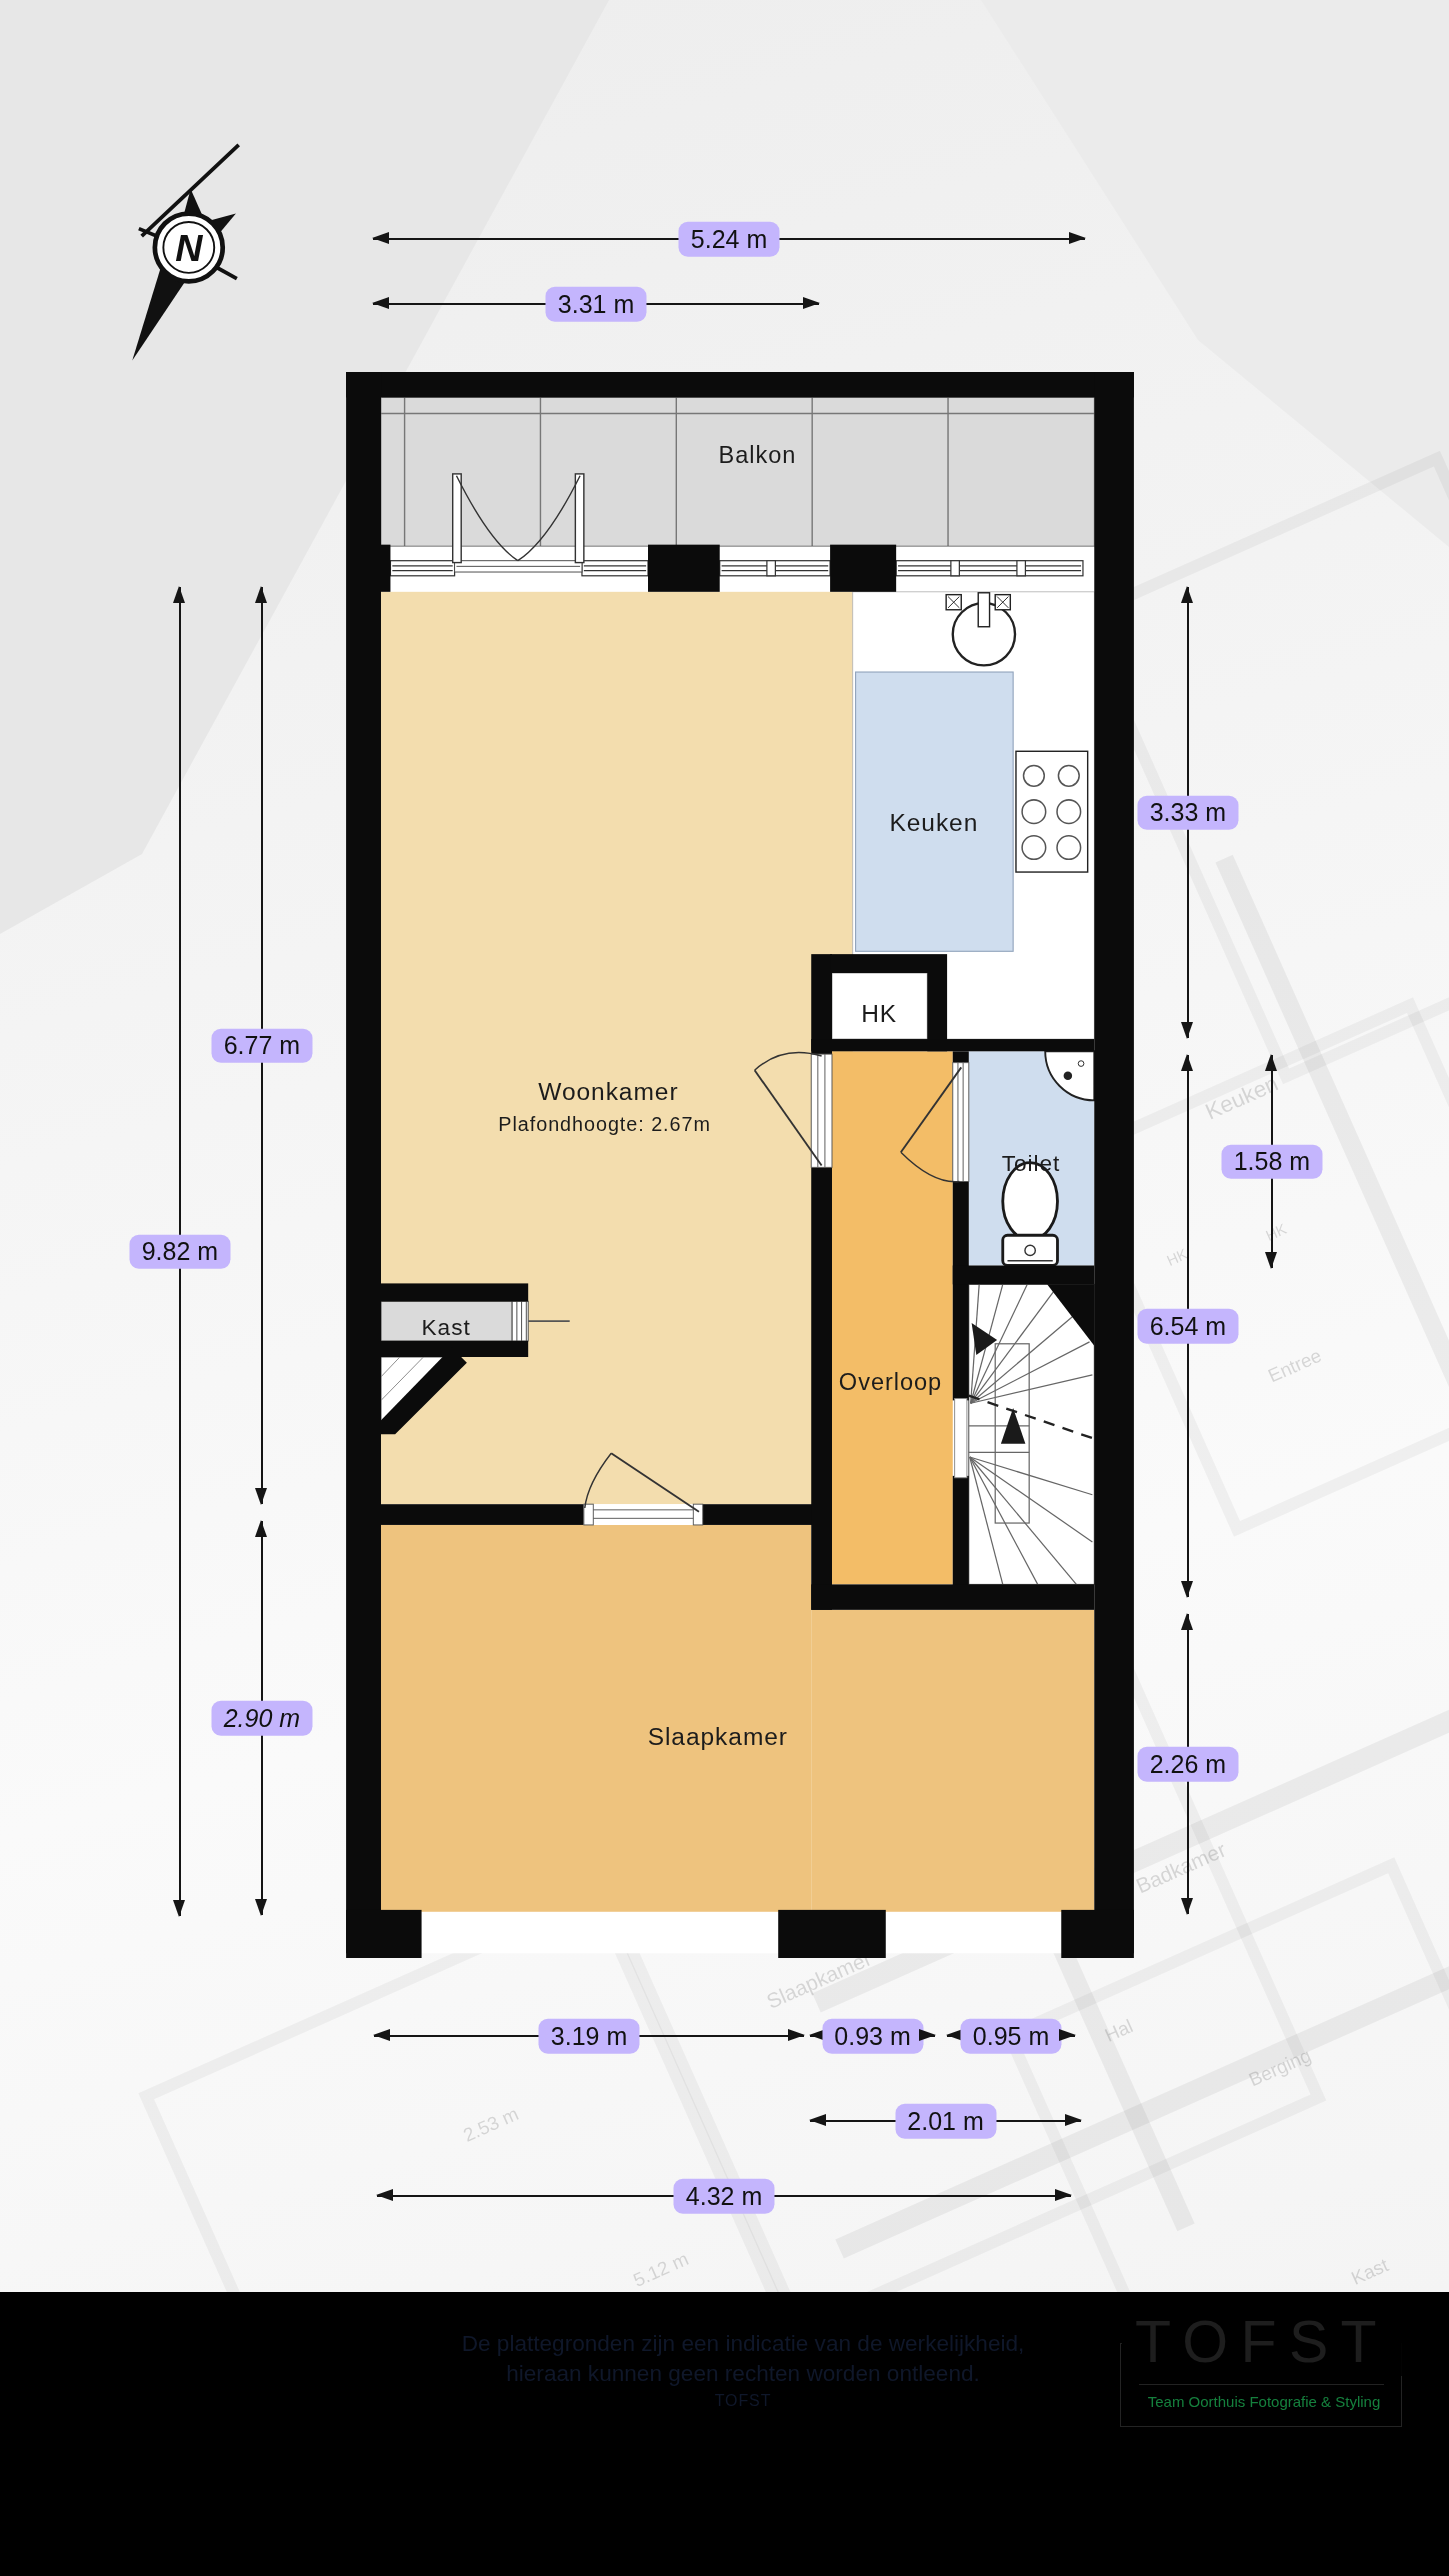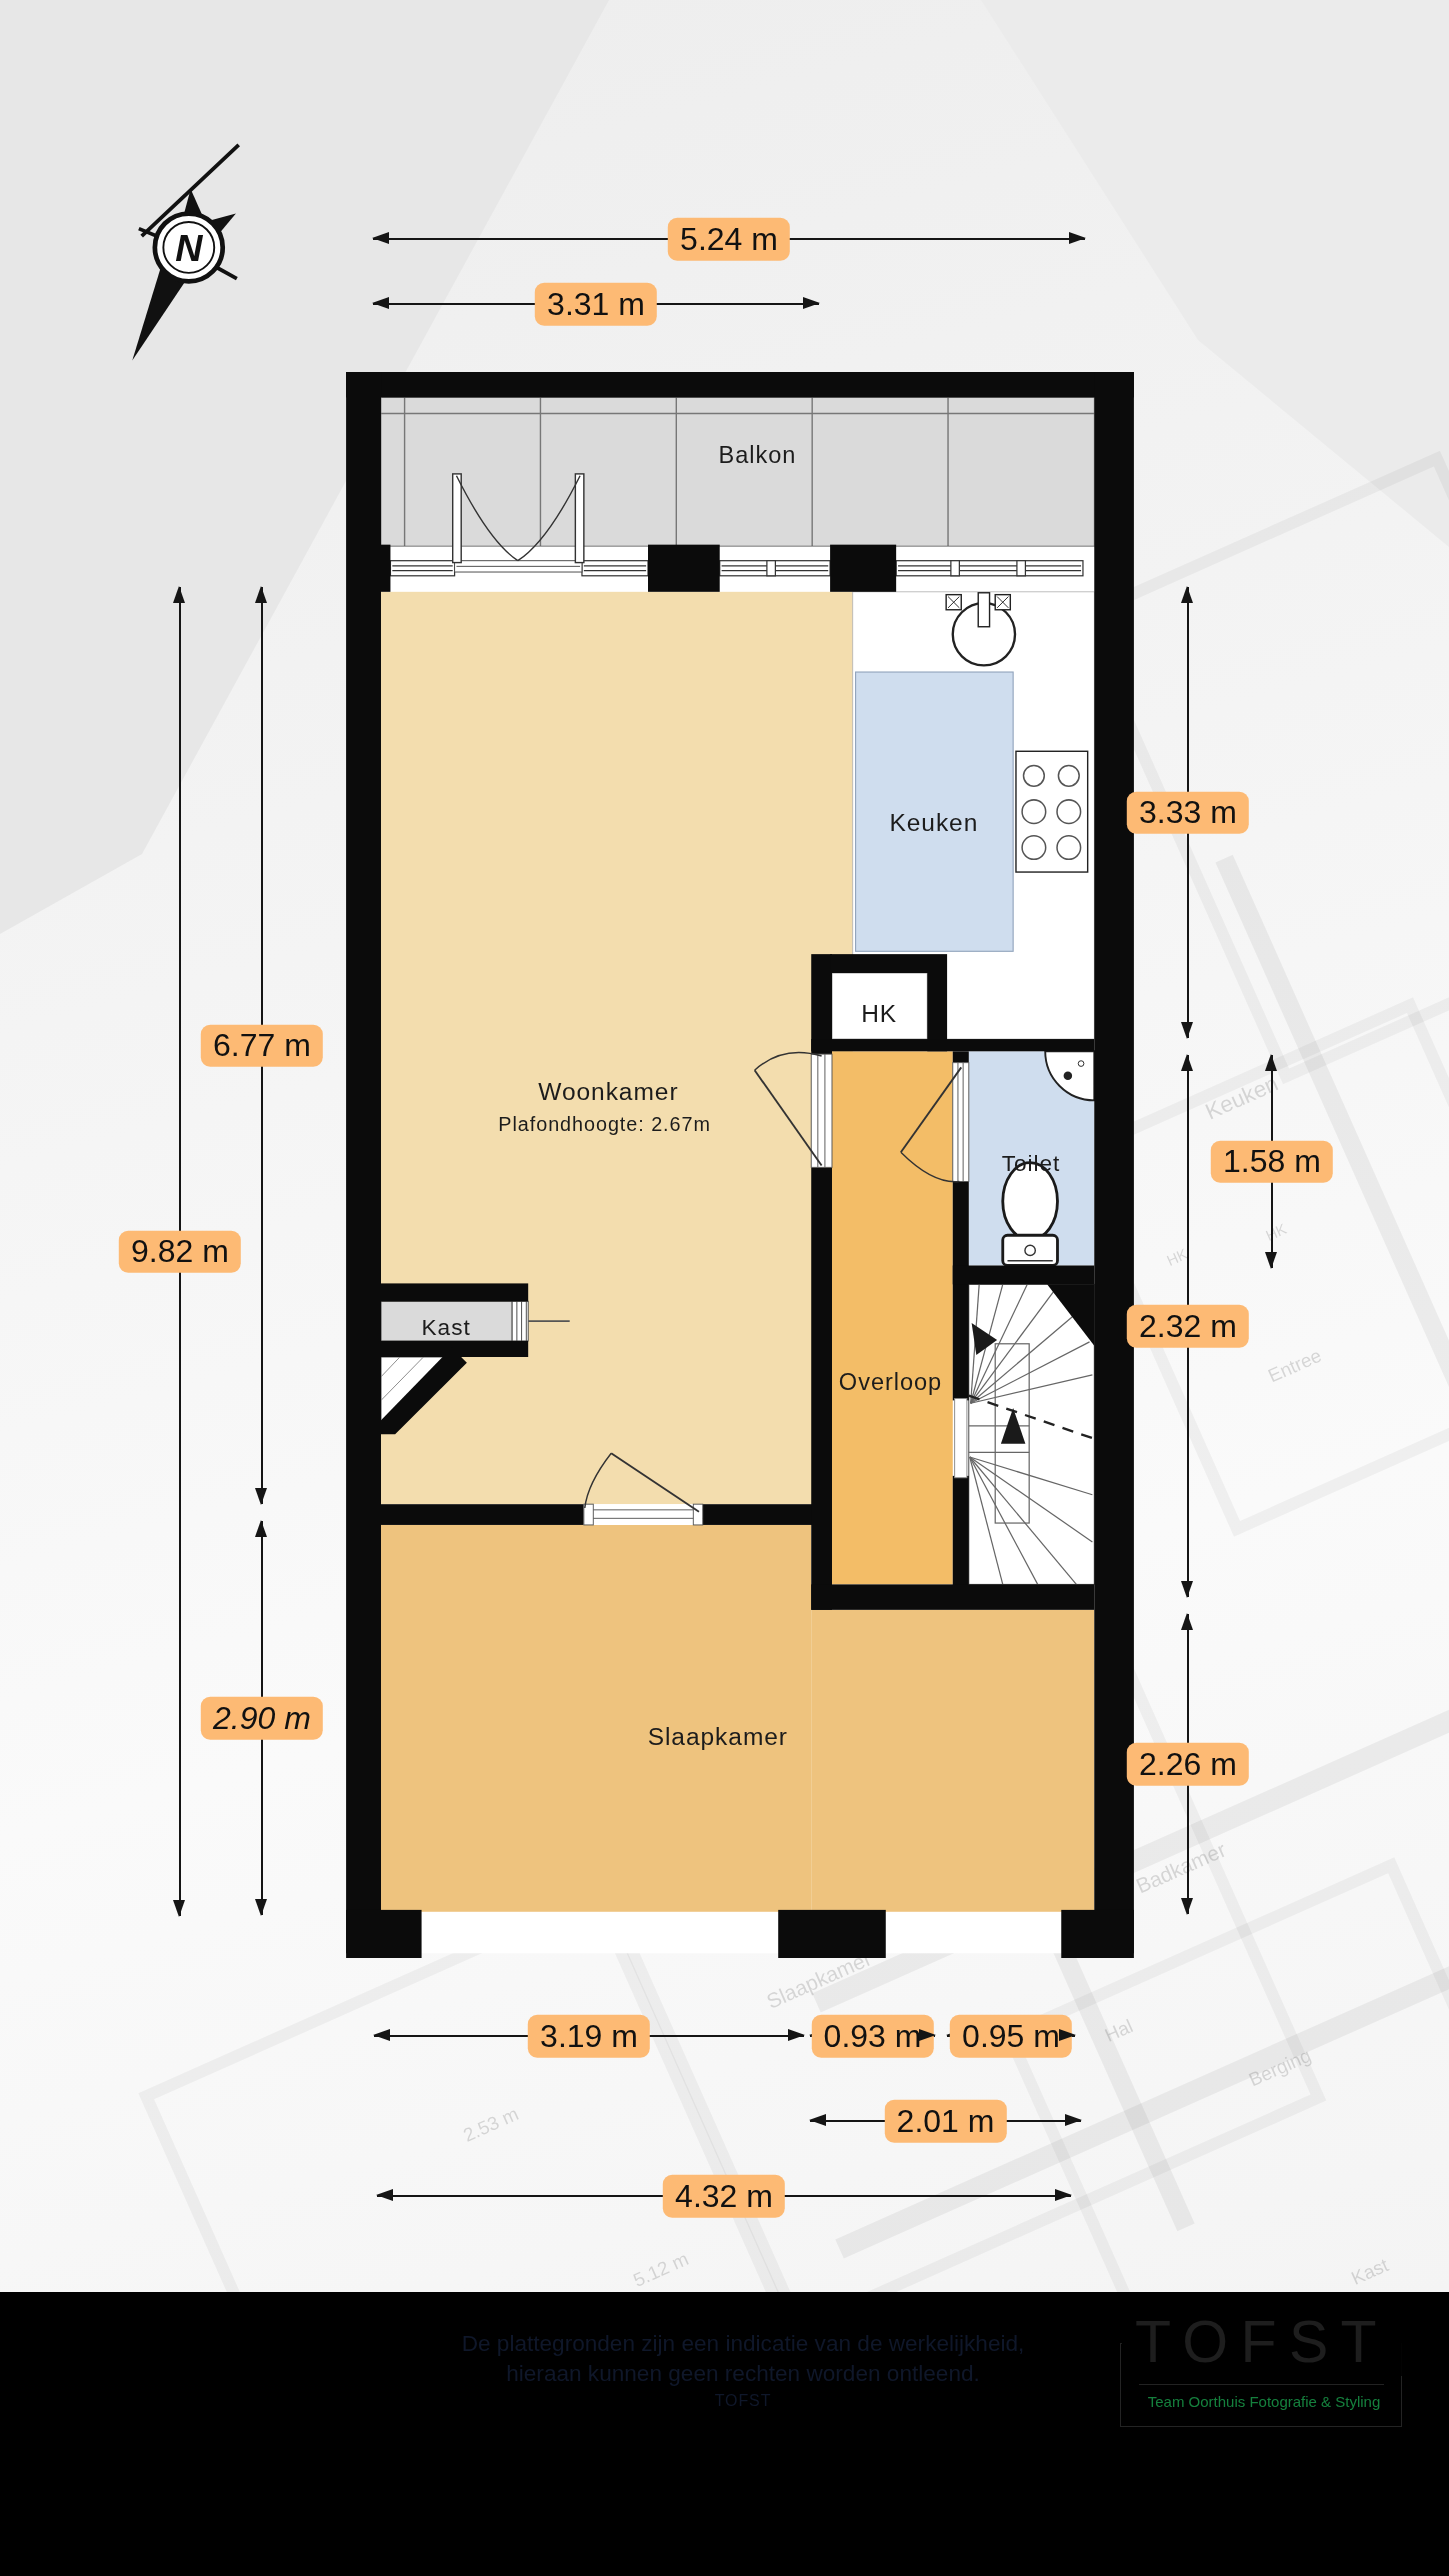--- a/index.html
+++ b/index.html
@@ -21,21 +21,21 @@
   
   .dimh,.dimv{position:absolute;background:#151515;}
   .dimh{height:1.9px;}
   .dimv{width:1.9px;}
   .dimh::before,.dimh::after,.dimv::before,.dimv::after{content:"";position:absolute;width:0;height:0;}
   .dimh::before{left:-0.9px;top:-5.7px;border-top:6.6px solid transparent;border-bottom:6.6px solid transparent;border-right:17px solid #151515;}
   .dimh::after{right:-0.9px;top:-5.7px;border-top:6.6px solid transparent;border-bottom:6.6px solid transparent;border-left:17px solid #151515;}
   .dimv::before{top:-0.9px;left:-5.7px;border-left:6.6px solid transparent;border-right:6.6px solid transparent;border-bottom:17px solid #151515;}
   .dimv::after{bottom:-0.9px;left:-5.7px;border-left:6.6px solid transparent;border-right:6.6px solid transparent;border-top:17px solid #151515;}
   .dlabel{position:absolute;left:50%;top:50%;transform:translate(-50%,-50%);
-    background:#fdba74;border-radius:9.4px;padding:2.8px 12.3px;font-size:32px;color:#111;white-space:nowrap;}
+    background:#c4b5fd;border-radius:9.4px;padding:2.8px 12.3px;font-size:25px;color:#111;white-space:nowrap;}
 
   
   #plan{position:absolute;left:337px;top:372px;width:788px;height:1586px;margin-left:9px;}
   #plan svg{display:block;}
   text.room{fill:#1c1c1c;letter-spacing:1px;}
 
   
   #footer{position:absolute;left:0;top:2292px;width:1449px;height:284px;background:#000;}
   .fline{position:absolute;left:743px;transform:translateX(-50%);color:#0f172a;white-space:nowrap;}
   #footer-line1{top:2331px;font-size:22.6px;}
@@ -300,21 +300,21 @@
   <span class="dlabel">2.90 m</span>
   </div>
 
 <div class="dimv" style="left:1187px;top:587px;height:451px;">
   <span class="dlabel">3.33 m</span>
   </div>
 <div class="dimv" style="left:1271px;top:1055px;height:213px;">
   <span class="dlabel">1.58 m</span>
   </div>
 <div class="dimv" style="left:1187px;top:1055px;height:542px;">
-  <span class="dlabel">2.32 m</span>
+  <span class="dlabel">6.54 m</span>
   </div>
 <div class="dimv" style="left:1187px;top:1614px;height:300px;">
   <span class="dlabel">2.26 m</span>
   </div>
 
 <div class="dimh" style="left:374px;top:2035px;width:430px;">
   <span class="dlabel">3.19 m</span>
   </div>
 <div class="dimh" style="left:810px;top:2035px;width:125px;">
   <span class="dlabel">0.93 m</span>

